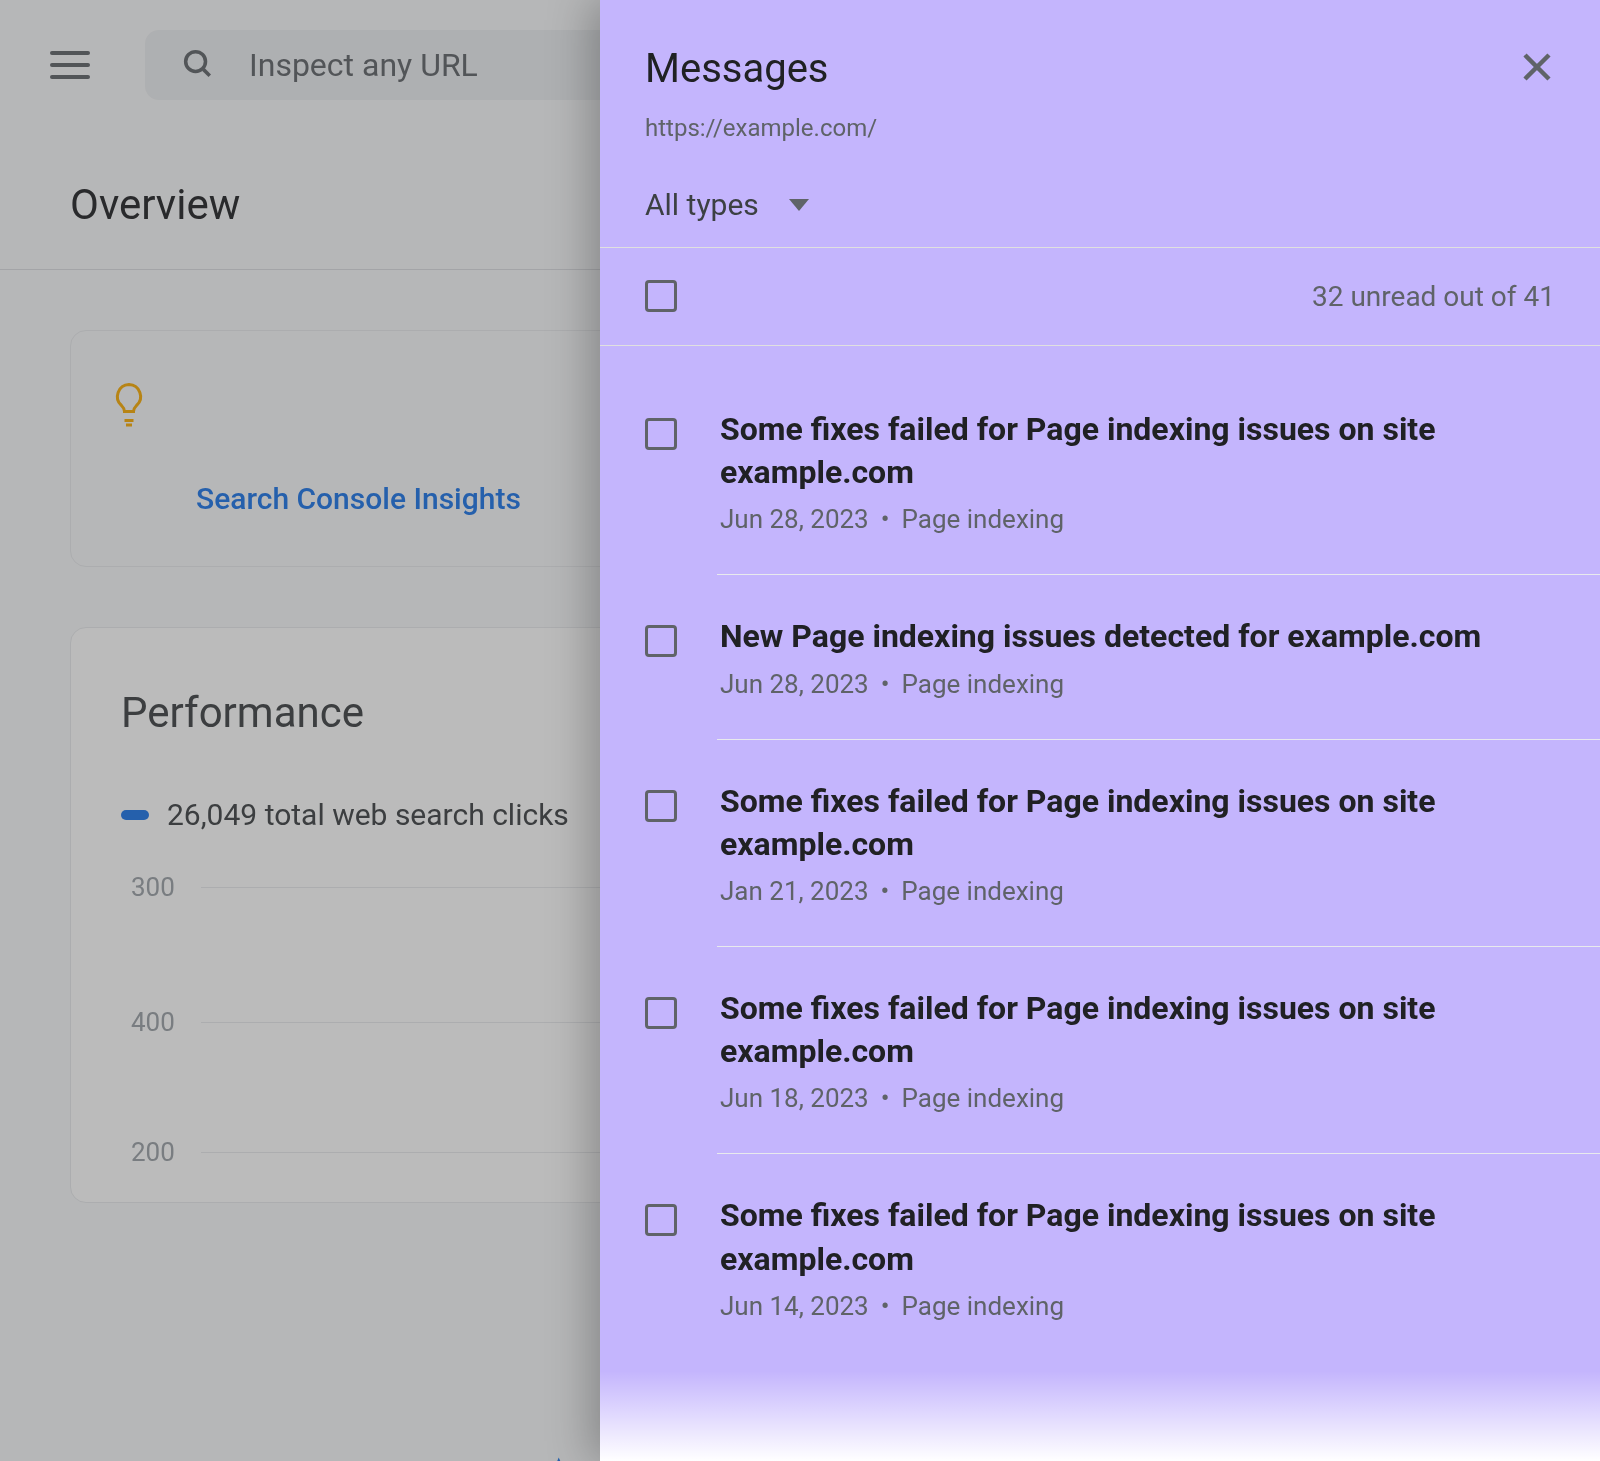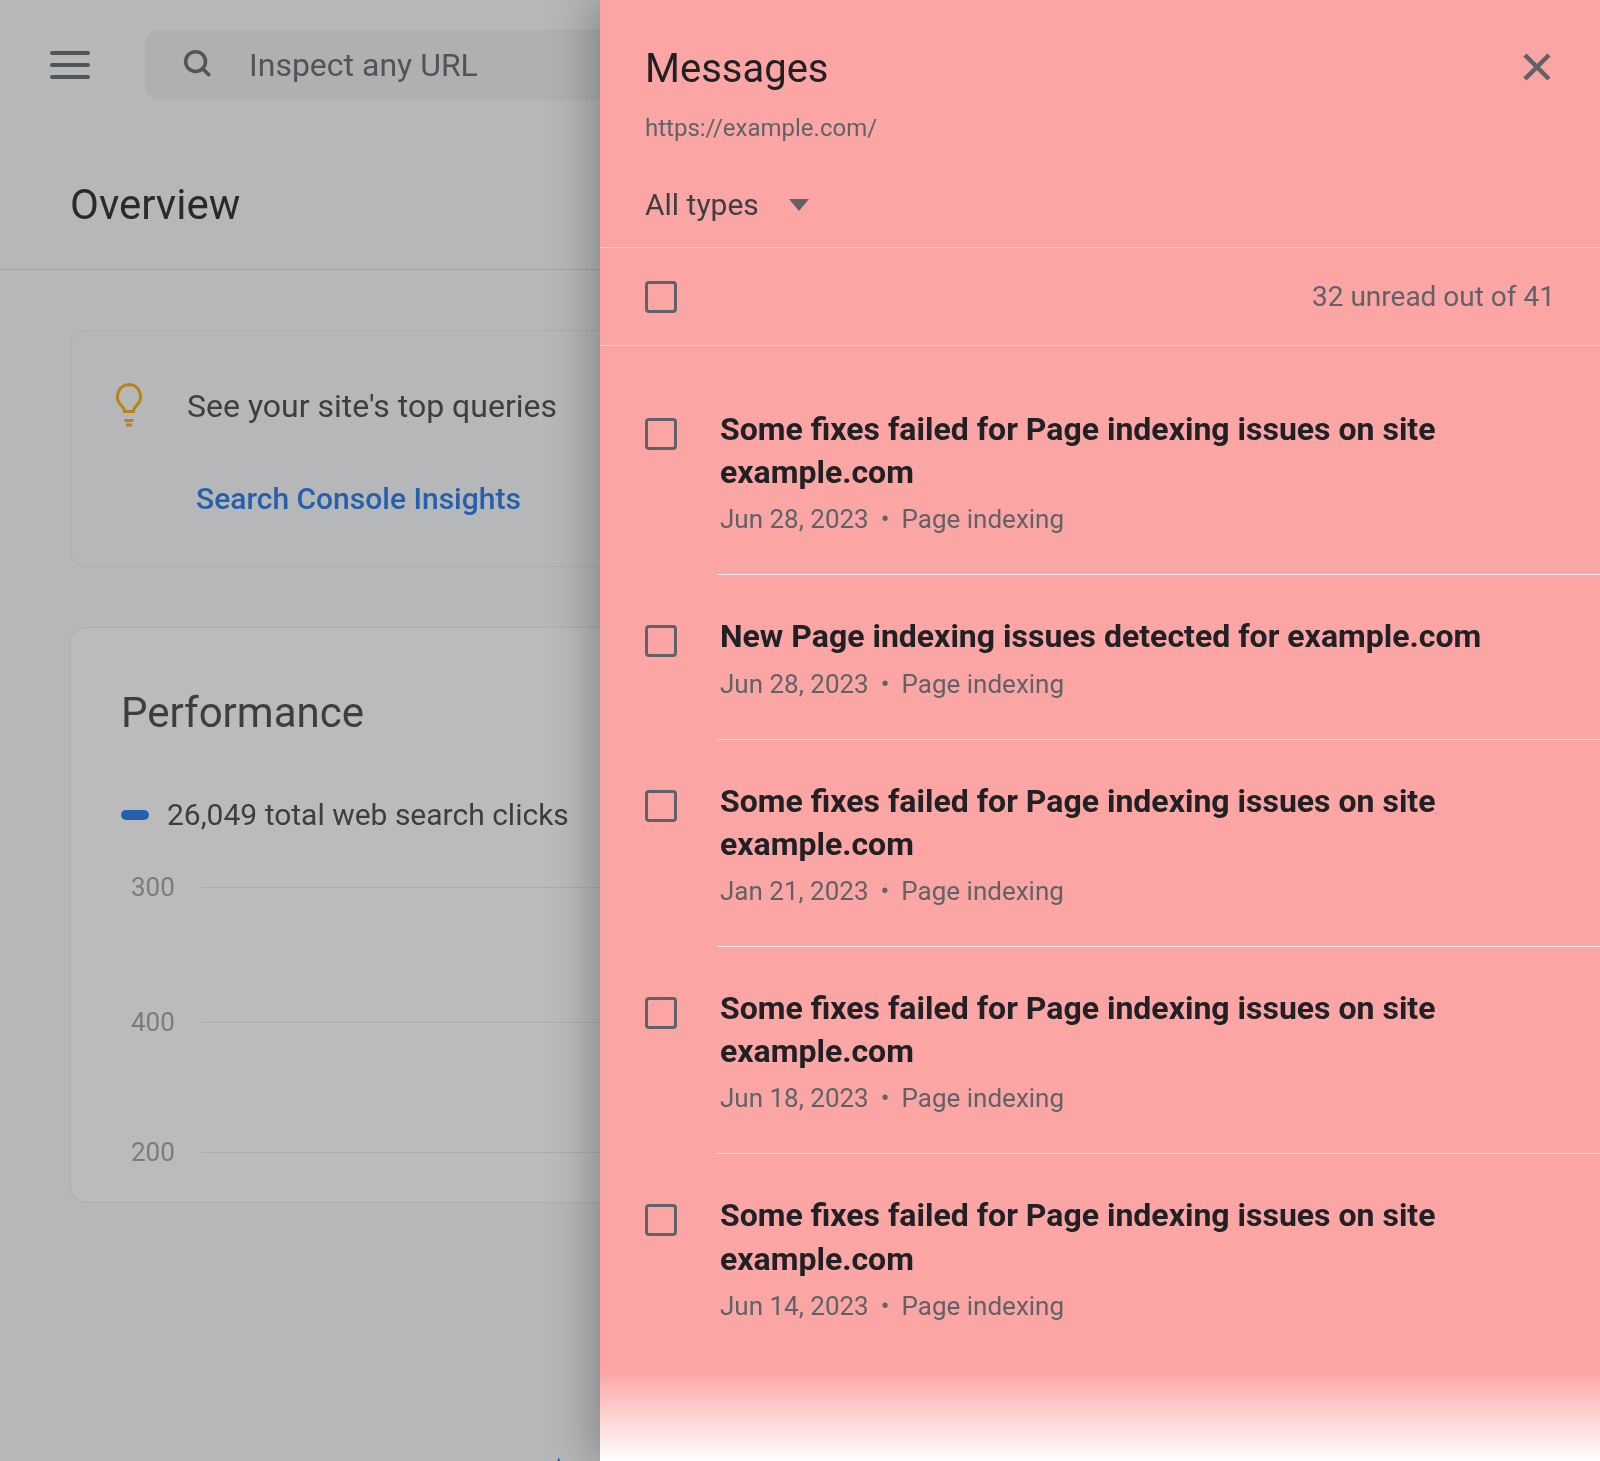--- a/index.html
+++ b/index.html
@@ -122,21 +122,21 @@
     .chart-line {
       position: absolute;
       left: 80px; right: 0; top: 0; bottom: 0;
     }
     
     
     .panel {
       position: absolute;
       top: 0; right: 0; bottom: 0;
       width: 1000px;
-      background: #fca5a5;
+      background: #c4b5fd;
       z-index: 10;
       box-shadow: -10px 0 40px rgba(0,0,0,0.25);
       display: flex;
       flex-direction: column;
     }
     .panel-header {
       padding: 45px 45px 25px 45px;
     }
     .panel-title-row {
       display: flex; justify-content: space-between; align-items: center;
@@ -156,21 +156,21 @@
       border-right: 10px solid transparent;
       border-top: 12px solid #5f6368;
     }
     
     .selectall-row {
       border-top: 1px solid #e0e0e0;
       border-bottom: 1px solid #e0e0e0;
       padding: 32px 45px;
       display: flex;
       justify-content: space-between;
-      align-items: center;
+      align-items: flex-start;
     }
     .checkbox {
       width: 32px; height: 32px;
       border: 3px solid #5f6368;
       border-radius: 4px;
     }
     .unread-text { font-size: 28px; color: #5f6368; }
     
     .msg-list {
       flex: 1;
@@ -242,21 +242,20 @@
   <div class="page-title">Overview</div>
   <div class="divider-line"></div>
 
   <div class="card">
     <div class="insights-row">
       <span class="bulb-icon">
         <svg width="36" height="46" viewBox="0 0 24 30" fill="none" stroke="#f9ab00" stroke-width="2">
           <path d="M9 26h6M10 29h4M12 2a8 8 0 0 0-5 14c1 1 2 2 2 4h6c0-2 1-3 2-4a8 8 0 0 0-5-14z"></path>
         </svg>
       </span>
-      <span class="insights-text">See your site's top queries</span>
     </div>
     <span class="insights-link">Search Console Insights</span>
   </div>
 
   <div class="perf-card">
     <div class="perf-title">Performance</div>
     <div class="legend-row">
       <span class="legend-swatch"></span>
       <span class="legend-text">26,049 total web search clicks</span>
     </div>

